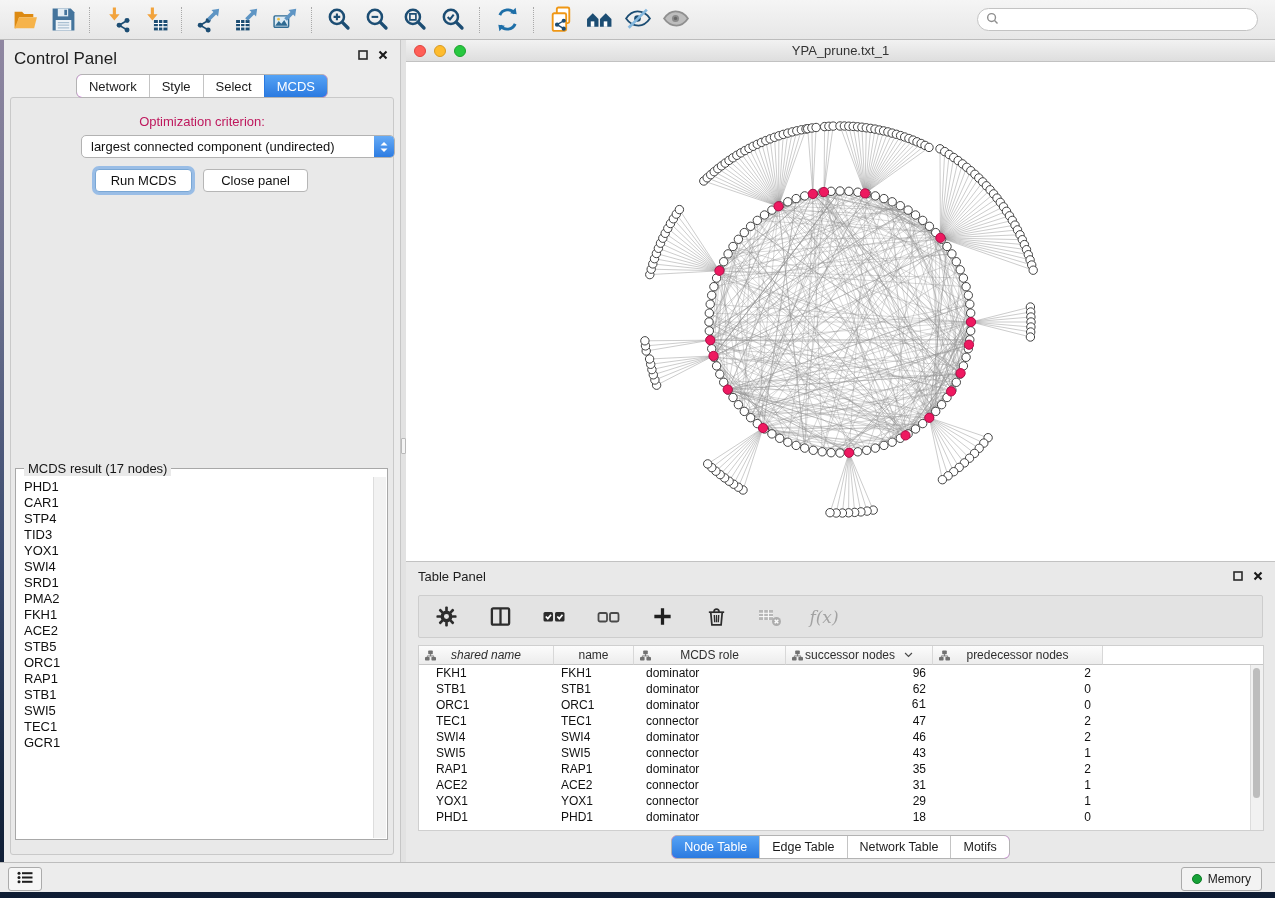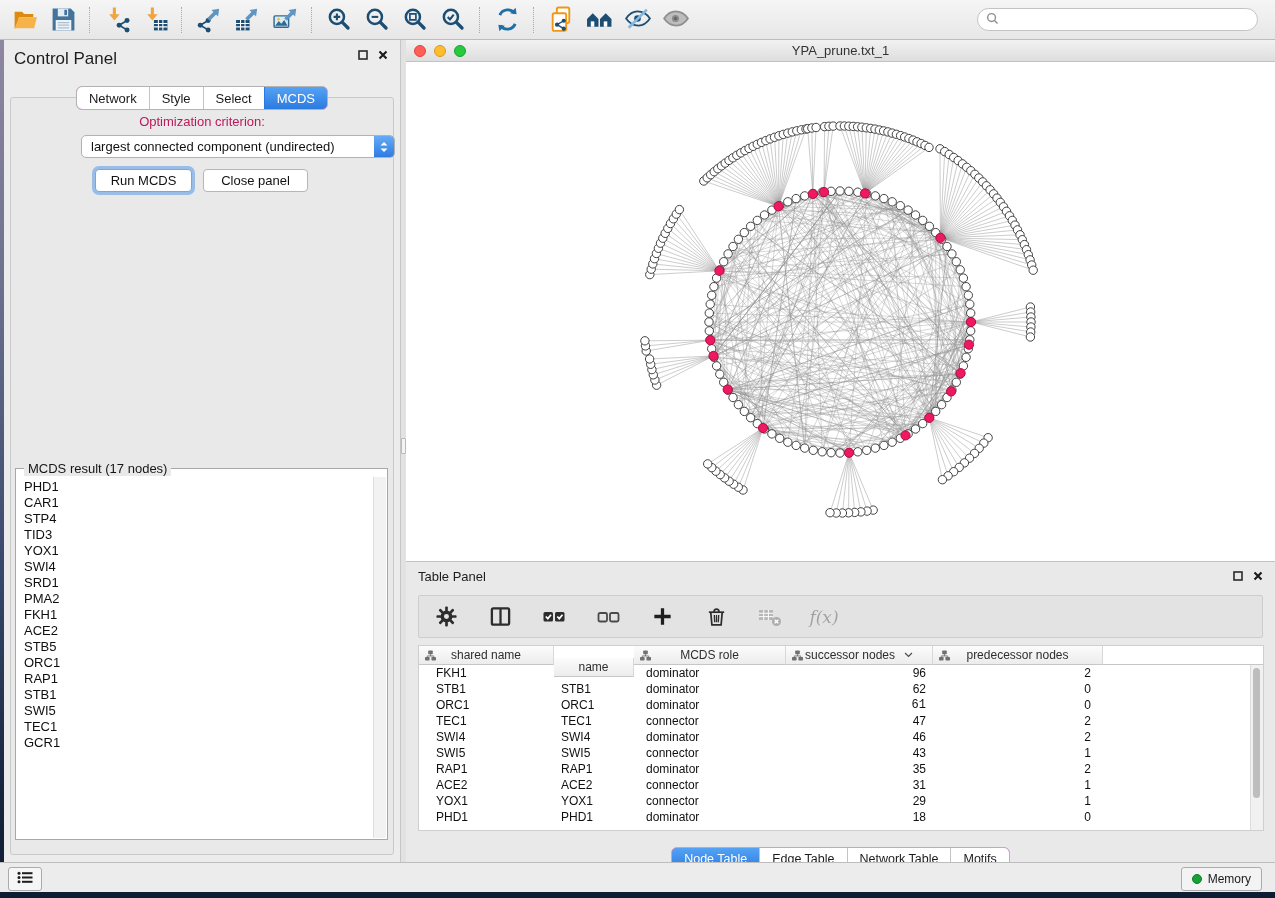--- a/index.html
+++ b/index.html
@@ -18,21 +18,21 @@
   .search{position:absolute;right:17px;top:8px;width:281px;height:23px;background:#fff;
     border:1px solid #c3c3c3;border-radius:12px;display:flex;align-items:center;padding-left:8px;box-sizing:border-box;}
   .search input{border:none;outline:none;flex:1;height:18px;font-size:12px;background:transparent;margin-left:5px;}
   
   .control-panel{position:absolute;left:4px;top:40px;width:397px;height:822px;background:#ececec;
     border-right:1px solid #c6c6c6;box-sizing:border-box;}
   .panel-head{position:relative;height:28px;}
   .panel-title{position:absolute;left:10px;top:9px;font-size:17px;color:#1d1d1d;}
   .winbtns{position:absolute;right:12px;top:9px;display:flex;gap:9px;align-items:center;}
   .winbtn{width:11px;height:11px;display:flex;align-items:center;justify-content:center;}
-  .seg{display:inline-flex;border:1px solid #b3b3b3;border-radius:6px;background:#d946ef;overflow:hidden;height:22px;align-items:stretch;margin-top:12px;}
+  .seg{display:inline-flex;border:1px solid #b3b3b3;border-radius:6px;background:#d946ef;overflow:hidden;height:22px;align-items:stretch;}
   .seg-item{display:flex;align-items:center;padding:0 12px;font-size:13px;color:#1b1b1b;background:#fff;}
   .seg-item+.seg-item{border-left:1px solid #c4c4c4;}
   .seg-item.active{background:linear-gradient(#55a3f5,#2b7ae0);color:#fff;border-left-color:#2b7ae0;}
   .cp-tabs-row{display:flex;justify-content:center;margin-top:6px;position:relative;z-index:2;}
   .cp-body{position:absolute;left:6px;top:57px;width:384px;height:758px;background:#e9e9e9;
     border:1px solid #c9c9c9;border-radius:3px;box-sizing:border-box;}
   .opt-label{position:absolute;left:0;top:16px;width:100%;text-align:center;font-size:13px;color:#be185d;}
   .select{position:absolute;left:34px;top:37px;width:314px;height:23px;background:#fff;border:1px solid #b2b2b2;
     border-radius:5px;display:flex;align-items:center;box-sizing:border-box;margin-left:36px;}
   .sel-text{flex:1;font-size:13px;color:#111;padding-left:9px;white-space:nowrap;overflow:hidden;}
@@ -1210,32 +1210,32 @@
           <circle cx="18.5" cy="16.5" r="4.5" fill="#a8a8a8"></circle>
           <path d="M16.7 14.7l3.6 3.6M20.3 14.7l-3.6 3.6" stroke="#fff" stroke-width="1.5"></path>
         </svg>
       </div>
       <div class="tp-btn disabled">
         <span class="fx">f(x)</span>
       </div>
     </div>
   <div class="table-wrap">
     <div class="thead">
-        <div class="th" style="width: 135px;">
+        <div class="th" style="width: 135px; font-style: italic;">
           <svg class="tree" width="11" height="11" viewBox="0 0 12 12">
             <g fill="#707070">
               <rect x="3.5" y="0.5" width="5" height="4" rx="0.8"></rect>
               <rect x="0" y="7.5" width="5" height="4" rx="0.8"></rect>
               <rect x="7" y="7.5" width="5" height="4" rx="0.8"></rect>
             </g>
             <path d="M6 4.5v2M2.5 7.5V6.5h7v1" stroke="#707070" fill="none"></path>
           </svg>
           <span>shared name</span>
         </div>
-        <div class="th" style="width: 80px; margin-top: 12px;">
+        <div class="th" style="width: 80px;">
           <span>name</span>
         </div>
         <div class="th" style="width: 152px;">
           <svg class="tree" width="11" height="11" viewBox="0 0 12 12">
             <g fill="#707070">
               <rect x="3.5" y="0.5" width="5" height="4" rx="0.8"></rect>
               <rect x="0" y="7.5" width="5" height="4" rx="0.8"></rect>
               <rect x="7" y="7.5" width="5" height="4" rx="0.8"></rect>
             </g>
             <path d="M6 4.5v2M2.5 7.5V6.5h7v1" stroke="#707070" fill="none"></path>

